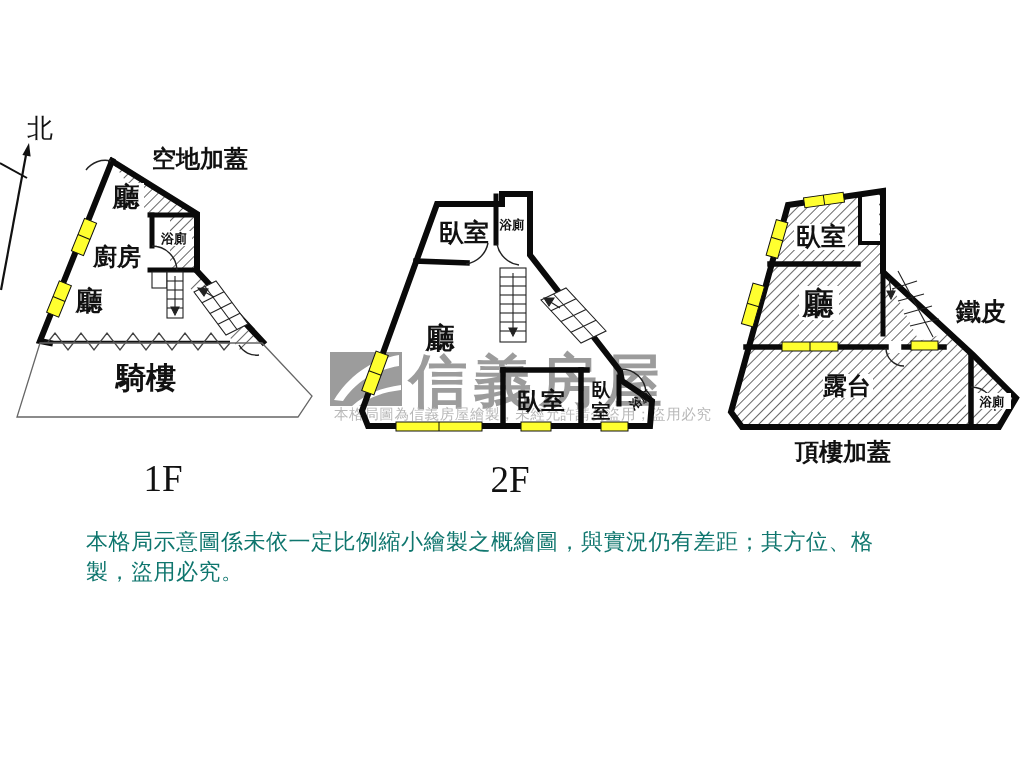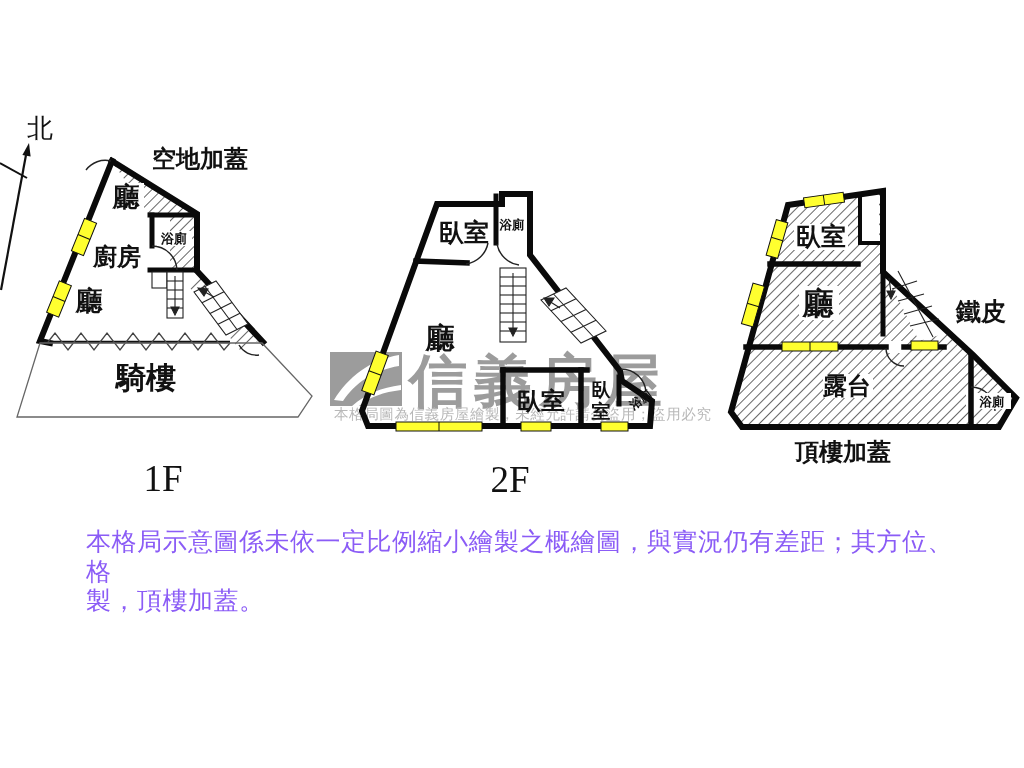--- a/index.html
+++ b/index.html
@@ -7,21 +7,21 @@
          font-family:"Liberation Serif","DejaVu Serif",serif;}
   #plan-svg{position:absolute;left:0;top:0;}
   .room-label{fill:#111;font-weight:bold;}
   .small-label{fill:#111;font-weight:bold;}
   .floor-label{fill:#111;}
   .wall{stroke:#0a0a0a;fill:none;stroke-linecap:square;}
   .thin{stroke:#444;fill:none;stroke-width:1.3;}
   .door{stroke:#222;fill:none;stroke-width:1.4;}
   .stair{stroke:#222;stroke-width:1.1;fill:none;}
   #disclaimer{position:absolute;left:86px;top:527px;width:870px;
-      font-size:25px;line-height:29.5px;color:#8b5cf6;letter-spacing:0.5px;}
+      font-size:22px;line-height:29.5px;color:#0f766e;letter-spacing:0.5px;}
 </style>
 </head>
 <body>
 
 <div id="stage">
 <svg id="plan-svg" width="1024" height="520" viewBox="0 0 1024 520">
   <defs>
     <pattern id="hatch" width="7" height="7" patternUnits="userSpaceOnUse" patternTransform="rotate(-45)">
       <line x1="0" y1="3.5" x2="7" y2="3.5" stroke="#555" stroke-width="0.9"></line>
     </pattern>
@@ -217,15 +217,15 @@
     <text class="room-label" x="818" y="314" font-size="31" text-anchor="middle">廳</text>
     <text class="room-label" x="847" y="394" font-size="24" text-anchor="middle">露台</text>
     <text class="small-label" x="992" y="406" font-size="12.5" text-anchor="middle">浴廁</text>
     <text class="room-label" x="981" y="320" font-size="25" text-anchor="middle">鐵皮</text>
     <text class="room-label" x="843" y="460" font-size="24" text-anchor="middle">頂樓加蓋</text>
   </g>
 </svg>
 
   <div id="disclaimer">
     <div>本格局示意圖係未依一定比例縮小繪製之概繪圖，與實況仍有差距；其方位、格</div>
-    <div>製，頂樓加蓋。</div>
+    <div>製，盜用必究。</div>
   </div>
 </div>
 
 </body></html>

